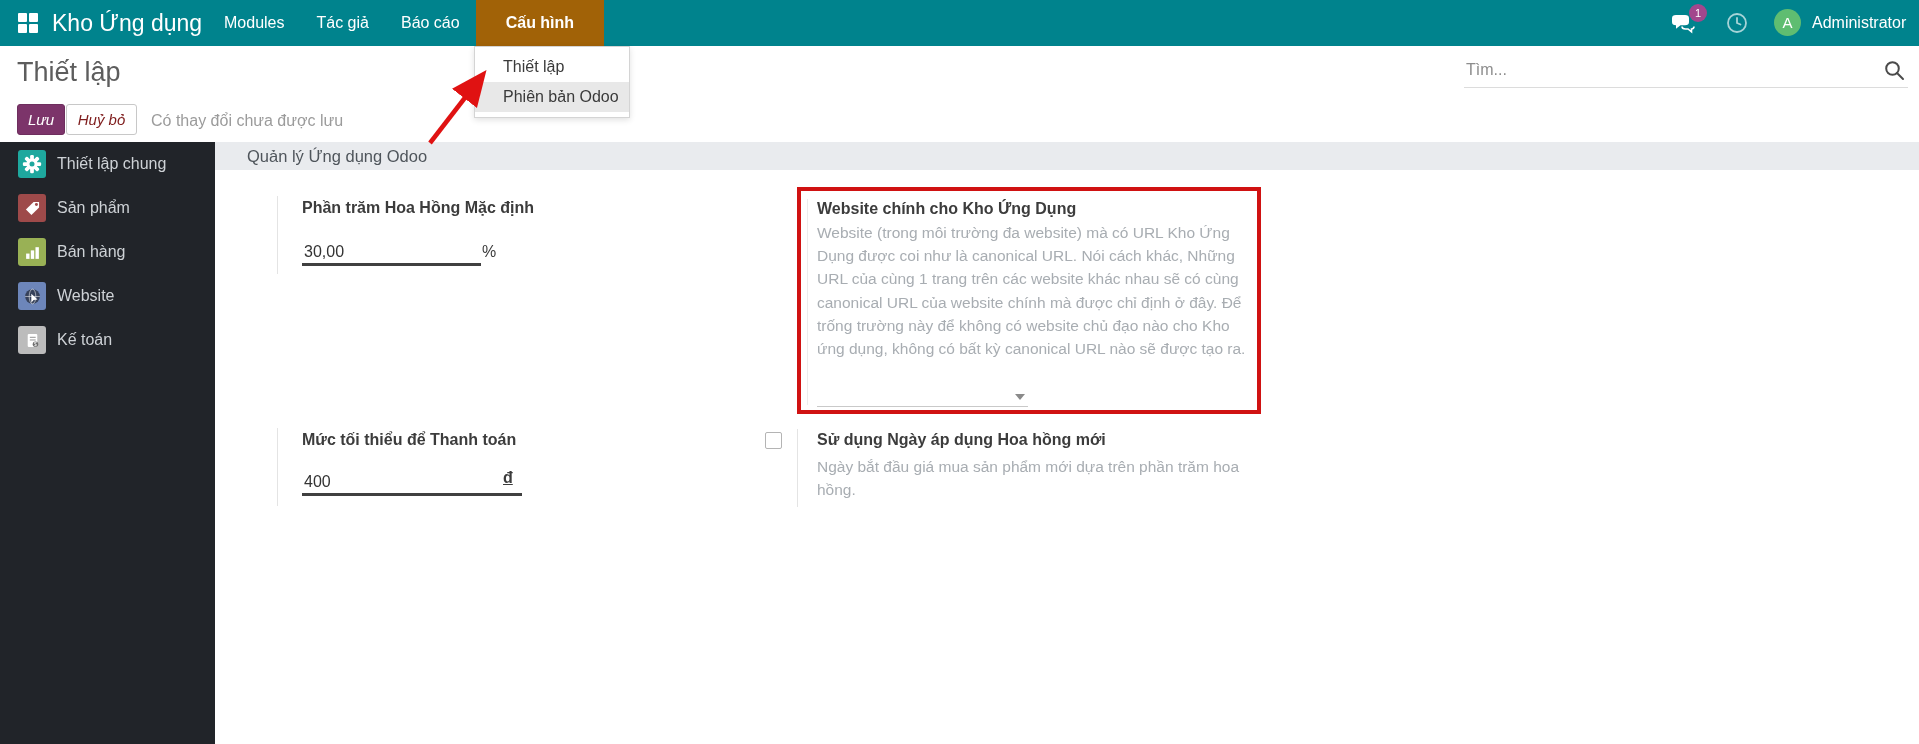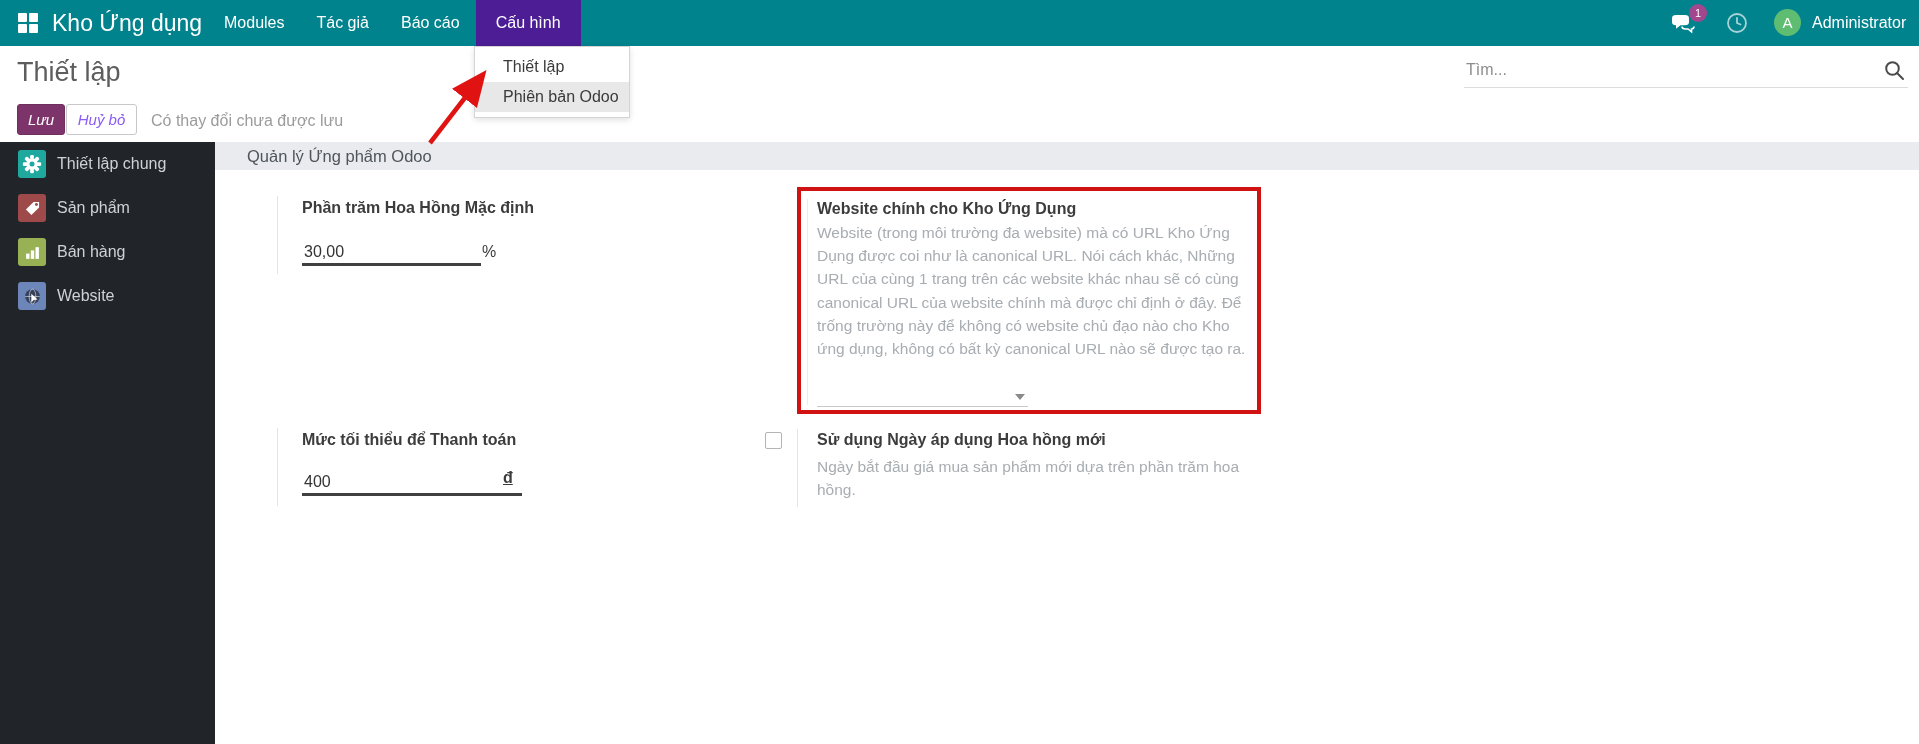--- a/index.html
+++ b/index.html
@@ -6,34 +6,34 @@
   body{width:1919px;height:744px;position:relative;overflow:hidden;background:#fff;
        font-family:"Liberation Sans",sans-serif;color:#333;}
   .abs{position:absolute;}
 
   
   .navbar{left:0;top:0;width:1919px;height:46px;background:#00838d;z-index:5;}
   .brand{left:52px;top:0;height:46px;line-height:46px;color:#fff;font-size:23px;white-space:nowrap;}
   .apps-grid{left:16px;top:11px;width:24px;height:24px;cursor:pointer;}
   .navmenu{left:208px;top:0;height:46px;display:flex;}
   .navmenu .nm{height:46px;line-height:46px;padding:0 16px;color:#fff;font-size:16px;cursor:pointer;white-space:nowrap;}
-  .navmenu .nm.active{background:#4c1d95;padding:0 20px;}
+  .navmenu .nm.active{background:#a16207;padding:0 30px;font-weight:bold;}
   .nav-right-icon{cursor:pointer;}
   .badge{left:1689px;top:4px;width:18px;height:18px;border-radius:50%;background:#a2478d;color:#fff;
          font-size:11px;text-align:center;line-height:18px;z-index:6;}
   .avatar{left:1774px;top:9px;width:27px;height:27px;border-radius:50%;background:#5fbd71;color:#fff;
           font-size:15px;text-align:center;line-height:27px;cursor:pointer;}
   .username{left:1812px;top:0;height:46px;line-height:46px;color:#fff;font-size:16px;cursor:pointer;text-align:center;}
 
   
   .page-title{left:17px;top:57px;font-size:27px;color:#5d5d5d;}
   .btn{top:104px;height:31px;font-size:15px;border-radius:3px;cursor:pointer;
        font-family:"Liberation Sans",sans-serif;font-style:italic;}
   .btn-save{left:17px;width:48px;background:#7c346a;color:#fff;border:1px solid #6e2e5e;}
-  .btn-discard{left:66px;width:71px;background:#fff;color:#8b5cf6;border:1px solid #c8c8c8;}
+  .btn-discard{left:66px;width:71px;background:#fff;color:#7f1d1d;border:1px solid #c8c8c8;}
   .unsaved{left:151px;top:112px;font-size:16px;color:#9b9b9b;}
   .searchbox{left:1464px;top:60px;width:444px;height:27px;border-bottom:1px solid #dcdcdc;}
   .searchbox input{border:none;outline:none;width:400px;font-size:16px;color:#555;background:transparent;
                    font-family:"Liberation Sans",sans-serif;}
   .searchbox input::placeholder{color:#8d8d8d;}
   .search-icon{left:1884px;top:60px;cursor:pointer;}
 
   
   .dropdown{left:474px;top:46px;width:154px;background:#fff;border:1px solid #d4d4d4;
             box-shadow:0 2px 6px rgba(0,0,0,.12);padding:5px 0;z-index:10;}
@@ -165,24 +165,36 @@
     <span class="sq" style="background:#6d86ba">
       <svg width="19" height="19" viewBox="0 0 16 16">
         <circle cx="8" cy="8" r="6.2" fill="#36415a"></circle>
         <ellipse cx="8" cy="8" rx="2.8" ry="6.2" fill="none" stroke="rgba(255,255,255,.55)" stroke-width=".8"></ellipse>
         <line x1="1.8" y1="8" x2="14.2" y2="8" stroke="rgba(255,255,255,.55)" stroke-width=".8"></line>
         <polygon points="7,5.6 12.2,10.6 8.9,10.9 7,13.2" fill="#fff"></polygon>
         </svg>
     </span>
     <span class="lbl">Website</span>
   </div>
+  <div class="side-item">
+    <span class="sq" style="background:#bcbcbc">
+      <svg width="17" height="17" viewBox="0 0 16 16">
+        <rect x="3.5" y="1.8" width="9" height="12.4" rx="1" fill="#fff"></rect>
+        <line x1="5.5" y1="5" x2="11" y2="5" stroke="#9a9a9a" stroke-width="1"></line>
+        <line x1="5.5" y1="7.5" x2="11" y2="7.5" stroke="#9a9a9a" stroke-width="1"></line>
+        <circle cx="10.8" cy="11.5" r="2.6" fill="#6e6e6e"></circle>
+        <text x="10.8" y="13.2" text-anchor="middle" font-size="4.6" fill="#fff" font-family="Liberation Sans, sans-serif">$</text>
+        </svg>
+    </span>
+    <span class="lbl">Kế toán</span>
+  </div>
 </div>
 
 <div class="abs section-bar">
-  <span>Quản lý Ứng phẩm Odoo</span>
+  <span>Quản lý Ứng dụng Odoo</span>
 </div>
 
 <div class="abs vdiv" style="left:277px;top:196px;height:78px"></div>
 <div class="abs slabel" style="left:302px;top:199px">Phần trăm Hoa Hồng Mặc định</div>
 <div class="abs field" style="left:302px;top:240px">
   <input style="width: 175px;" value="30,00">
 </div>
 <div class="abs suffix" style="left:482px;top:243px">%</div>
 
 <div class="abs vdiv" style="left:277px;top:428px;height:78px"></div>

